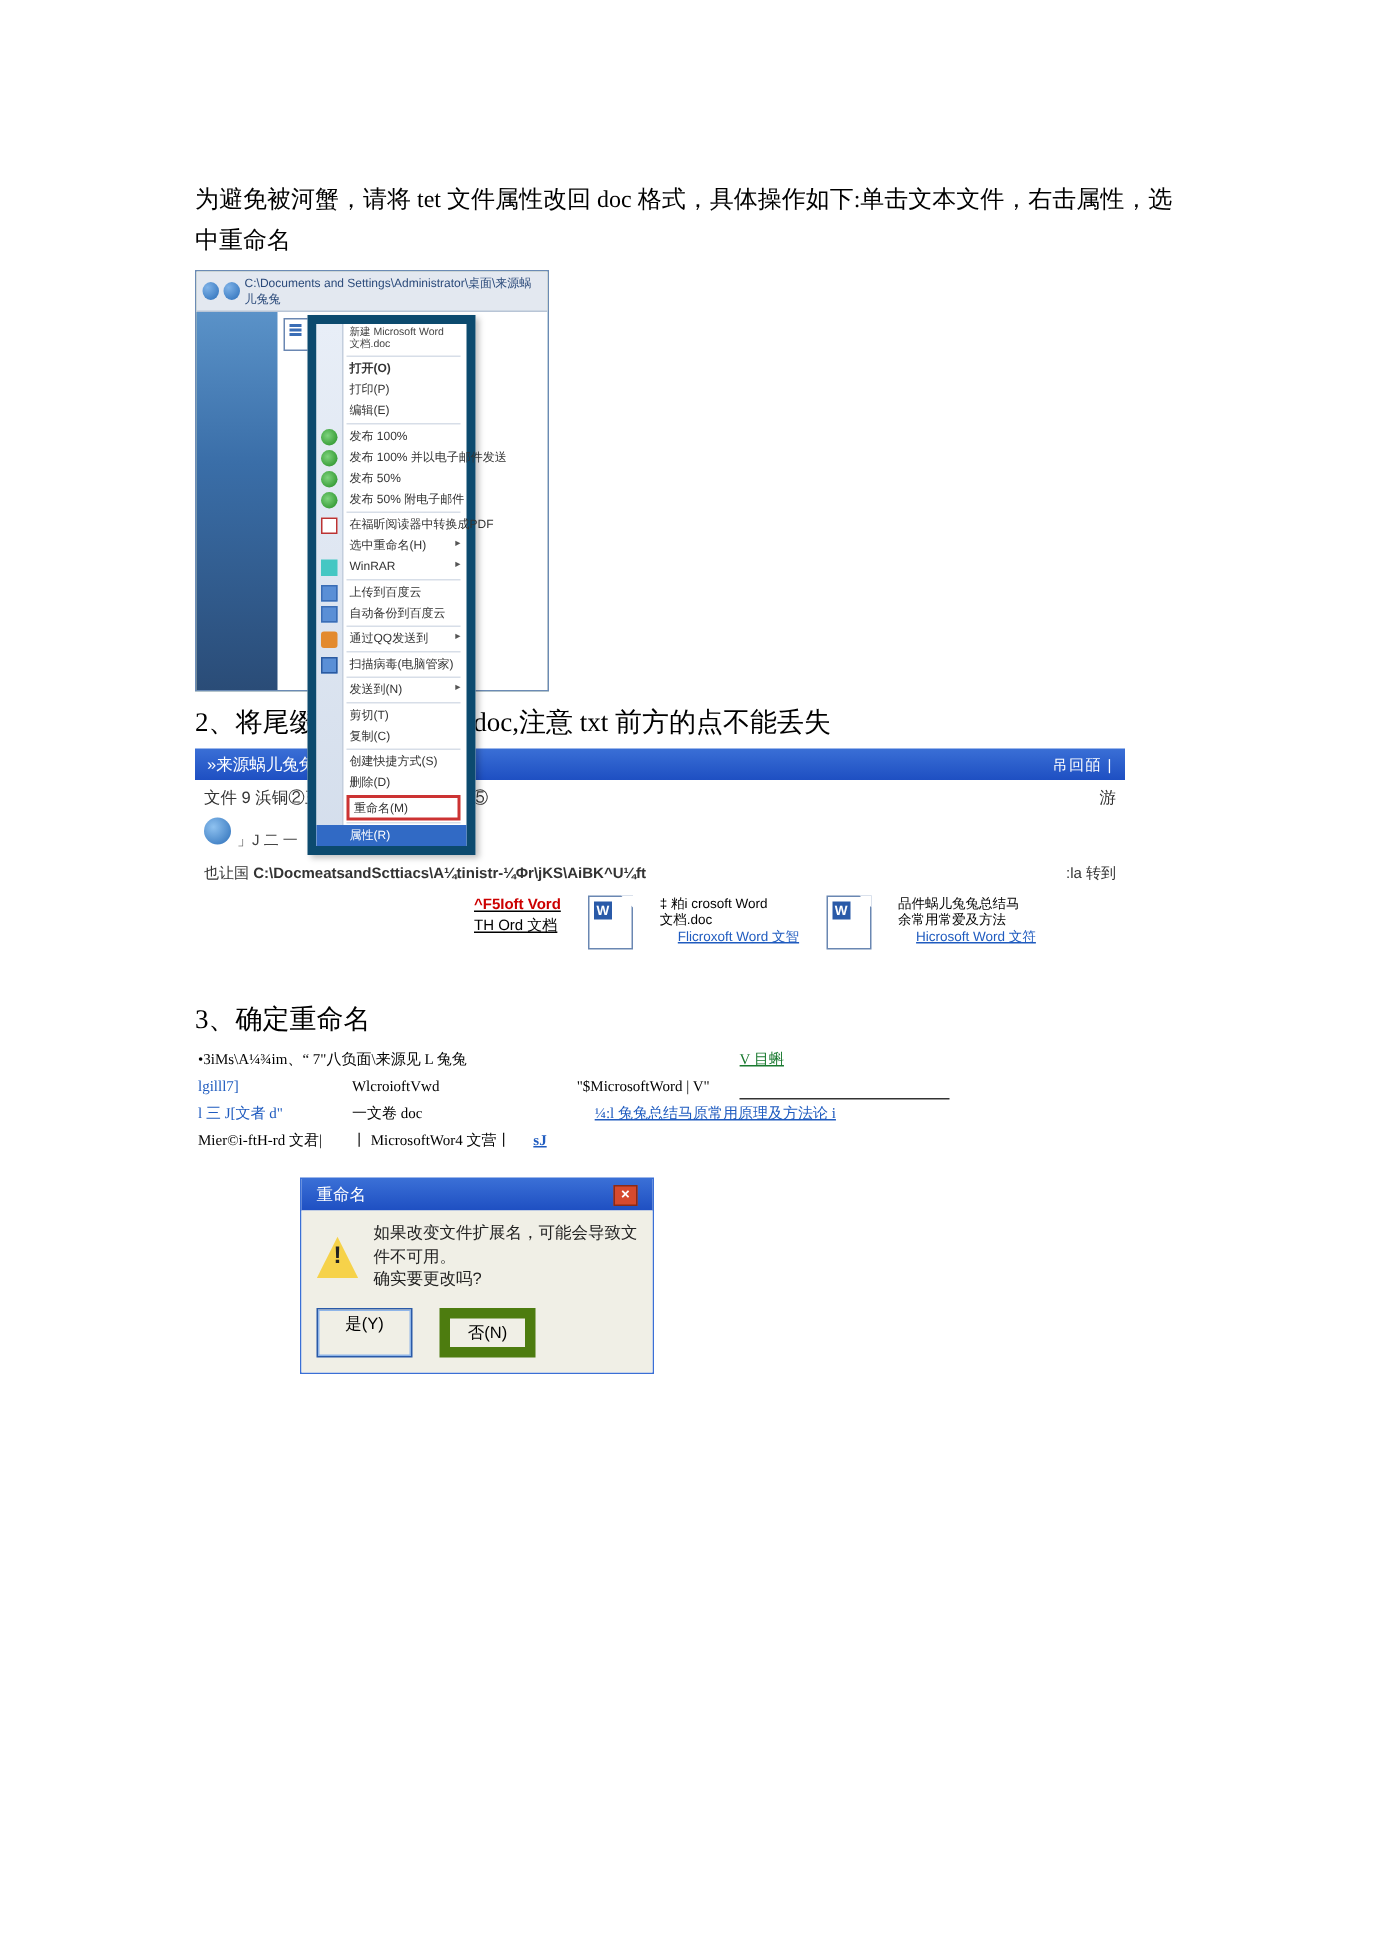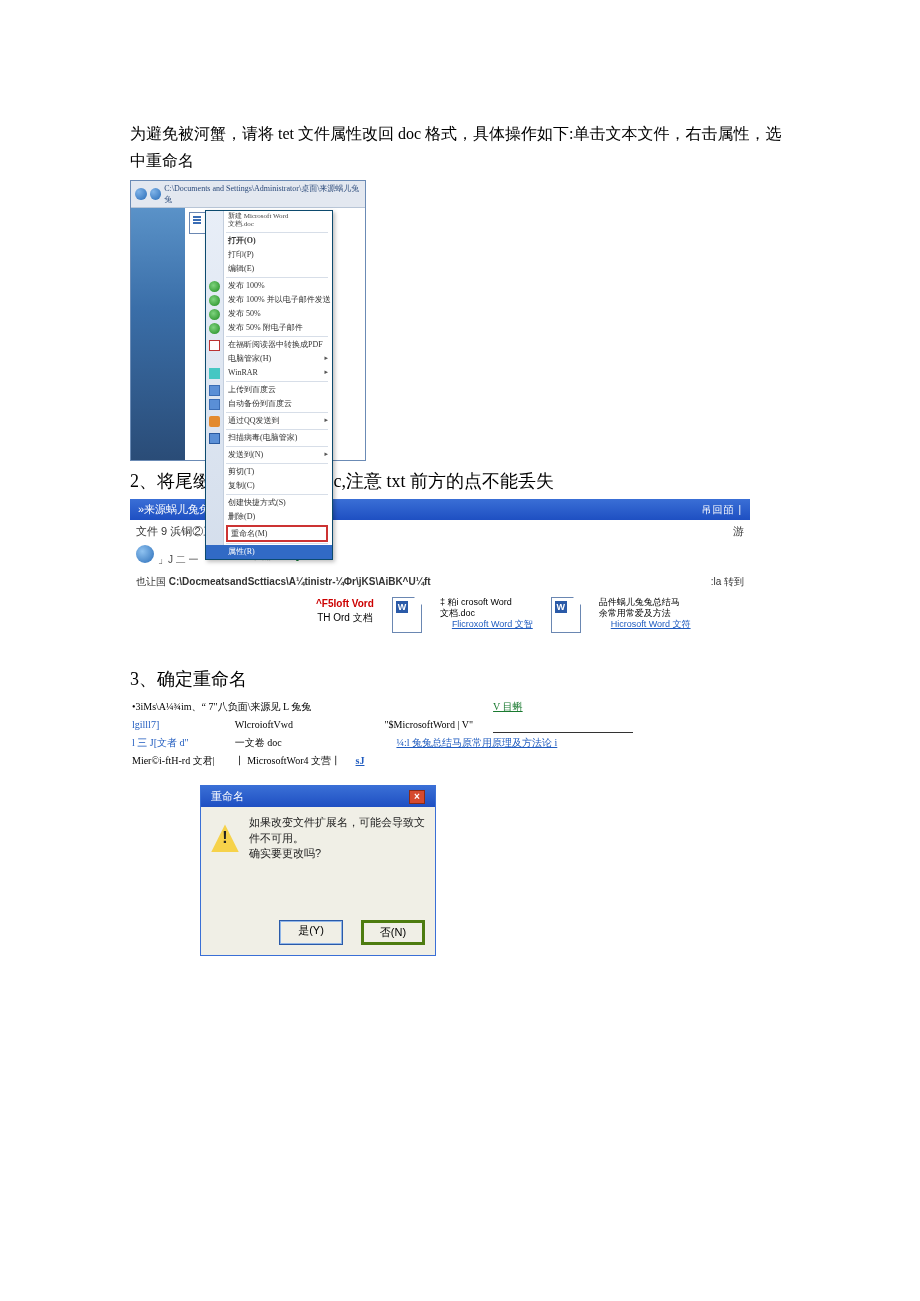--- a/index.html
+++ b/index.html
@@ -12,21 +12,21 @@
     width: 920px;
   }
   .body-text { line-height: 1.7; margin-bottom: 6px; }
   .step-heading { font-size: 18px; margin: 8px 0 6px 0; }
 
   
   .shot1 {
     width: 236px;
     border: 1px solid #6b8bb5;
     background: #fef9c3;
-    font-family: Liberation Serif, serif;
+    font-family: Liberation Sans, sans-serif;
   }
   .shot1-addr {
     display: flex; align-items: center;
     background: #e3e8f0;
     font-size: 8px; color: #2b4a7a;
     padding: 2px 4px;
     border-bottom: 1px solid #b8c5d6;
     gap: 3px;
   }
   .shot1-addr .nav-btn {
@@ -44,23 +44,23 @@
     width: 18px; height: 22px; background: #fff; border:1px solid #6a87b2;
     position: relative;
   }
   .file-icon::before {
     content:""; position:absolute; top:3px; left:3px; width:8px; height:2px;
     background:#3a6db5; box-shadow:0 3px 0 #3a6db5,0 6px 0 #3a6db5;
   }
   .file-label { font-size: 7px; color:#444; line-height:1.1; }
   .context-menu {
     position: relative;
-    width: 128px;
+    width: 112px;
     background: #fff;
-    border: 1px solid #0c4a6e;
+    border: 6px solid #0c4a6e;
     box-shadow: 2px 2px 4px rgba(0,0,0,.25);
     font-size: 8px; color:#333;
     margin-left: -6px; margin-top: -2px;
   }
   .cm-strip {
     position:absolute; left:0; top:0; bottom:0; width:18px;
     background: linear-gradient(#e8eef7,#d4deec);
     border-right:1px solid #c3cedd;
   }
   .cm-item, .cm-item-b {
@@ -169,24 +169,24 @@
     width:28px;height:28px; flex:none;
     background: conic-gradient(from 0deg,#f6d24a,#f6d24a);
     clip-path: polygon(50% 0, 100% 100%, 0 100%);
     position:relative;
   }
   .warn-ico::after {
     content:"!"; position:absolute; left:0; right:0; top:5px;
     text-align:center; font:bold 16px Arial; color:#222;
   }
   .dlg-msg { line-height:1.4; color:#222; }
-  .dlg-btns { display:flex; justify-content:flex-end; gap:18px;margin-top:48px; }
+  .dlg-btns { display:flex; justify-content:flex-start; gap:18px; }
   .dlg-btn {
     min-width:64px; padding:2px 10px;
-    background:#f0efe6; border:3px solid #4d7c0f;
+    background:#f0efe6; border:7px solid #4d7c0f;
     font-size:11px; text-align:center;
   }
   .dlg-btn.default { border:1px solid #2a5aa8; box-shadow: inset 0 0 0 1px #8fb5e8; }
 
 </style>
 </head>
 <body>
 
 <p class="body-text">为避免被河蟹，请将 tet 文件属性改回 doc 格式，具体操作如下:单击文本文件，右击属性，选中重命名</p>
 
@@ -217,21 +217,21 @@
         <div class="cm-item"><b>打开(O)</b></div>
         <div class="cm-item">打印(P)</div>
         <div class="cm-item">编辑(E)</div>
         <div class="cm-sep"></div>
         <div class="cm-item"><span class="cm-ico ico-green"></span><span>发布 100%</span></div>
         <div class="cm-item"><span class="cm-ico ico-green"></span><span>发布 100% 并以电子邮件发送</span></div>
         <div class="cm-item"><span class="cm-ico ico-green"></span><span>发布 50%</span></div>
         <div class="cm-item"><span class="cm-ico ico-green"></span><span>发布 50% 附电子邮件</span></div>
         <div class="cm-sep"></div>
         <div class="cm-item"><span class="cm-ico ico-pdf"></span><span>在福昕阅读器中转换成PDF</span></div>
-        <div class="cm-item sub">电脑管家(H)</div>
+        <div class="cm-item sub">选中重命名(H)</div>
         <div class="cm-item sub"><span class="cm-ico ico-teal"></span><span>WinRAR</span></div>
         <div class="cm-sep"></div>
         <div class="cm-item"><span class="cm-ico ico-blue"></span><span>上传到百度云</span></div>
         <div class="cm-item"><span class="cm-ico ico-blue"></span><span>自动备份到百度云</span></div>
         <div class="cm-sep"></div>
         <div class="cm-item sub"><span class="cm-ico ico-orange"></span><span>通过QQ发送到</span></div>
         <div class="cm-sep"></div>
         <div class="cm-item"><span class="cm-ico ico-scan"></span><span>扫描病毒(电脑管家)</span></div>
         <div class="cm-sep"></div>
         <div class="cm-item sub">发送到(N)</div>
@@ -265,21 +265,21 @@
     <span><span>tZ«37文雁 6.</span><span class="grn">XQEb</span></span>
   </div>
   <div class="shot2-addr">
     <span>
       <span>也让国</span>
       <span class="path">C:\DocmeatsandScttiacs\A¼tinistr-¼Φr\jKS\AiBK^U¼ft</span>
     </span>
     <span class="zhuan">:la 转到</span>
   </div>
   <div class="shot2-files">
-    <div class="stack" style="margin-left:180px;text-align:center;">
+    <div class="stack" style="margin-left:180px;text-align:left;text-decoration:underline;">
       <div class="red">^F5Ioft Vord</div>
       <div>TH Ord 文档</div>
     </div>
     <div class="doc-big"></div>
     <div class="doc-lbl">
       <div>‡ 粕i crosoft Word</div>
       <div>文档.doc</div>
       <div class="blue-u">Flicroxoft Word 文智</div>
     </div>
     <div class="doc-big"></div>

